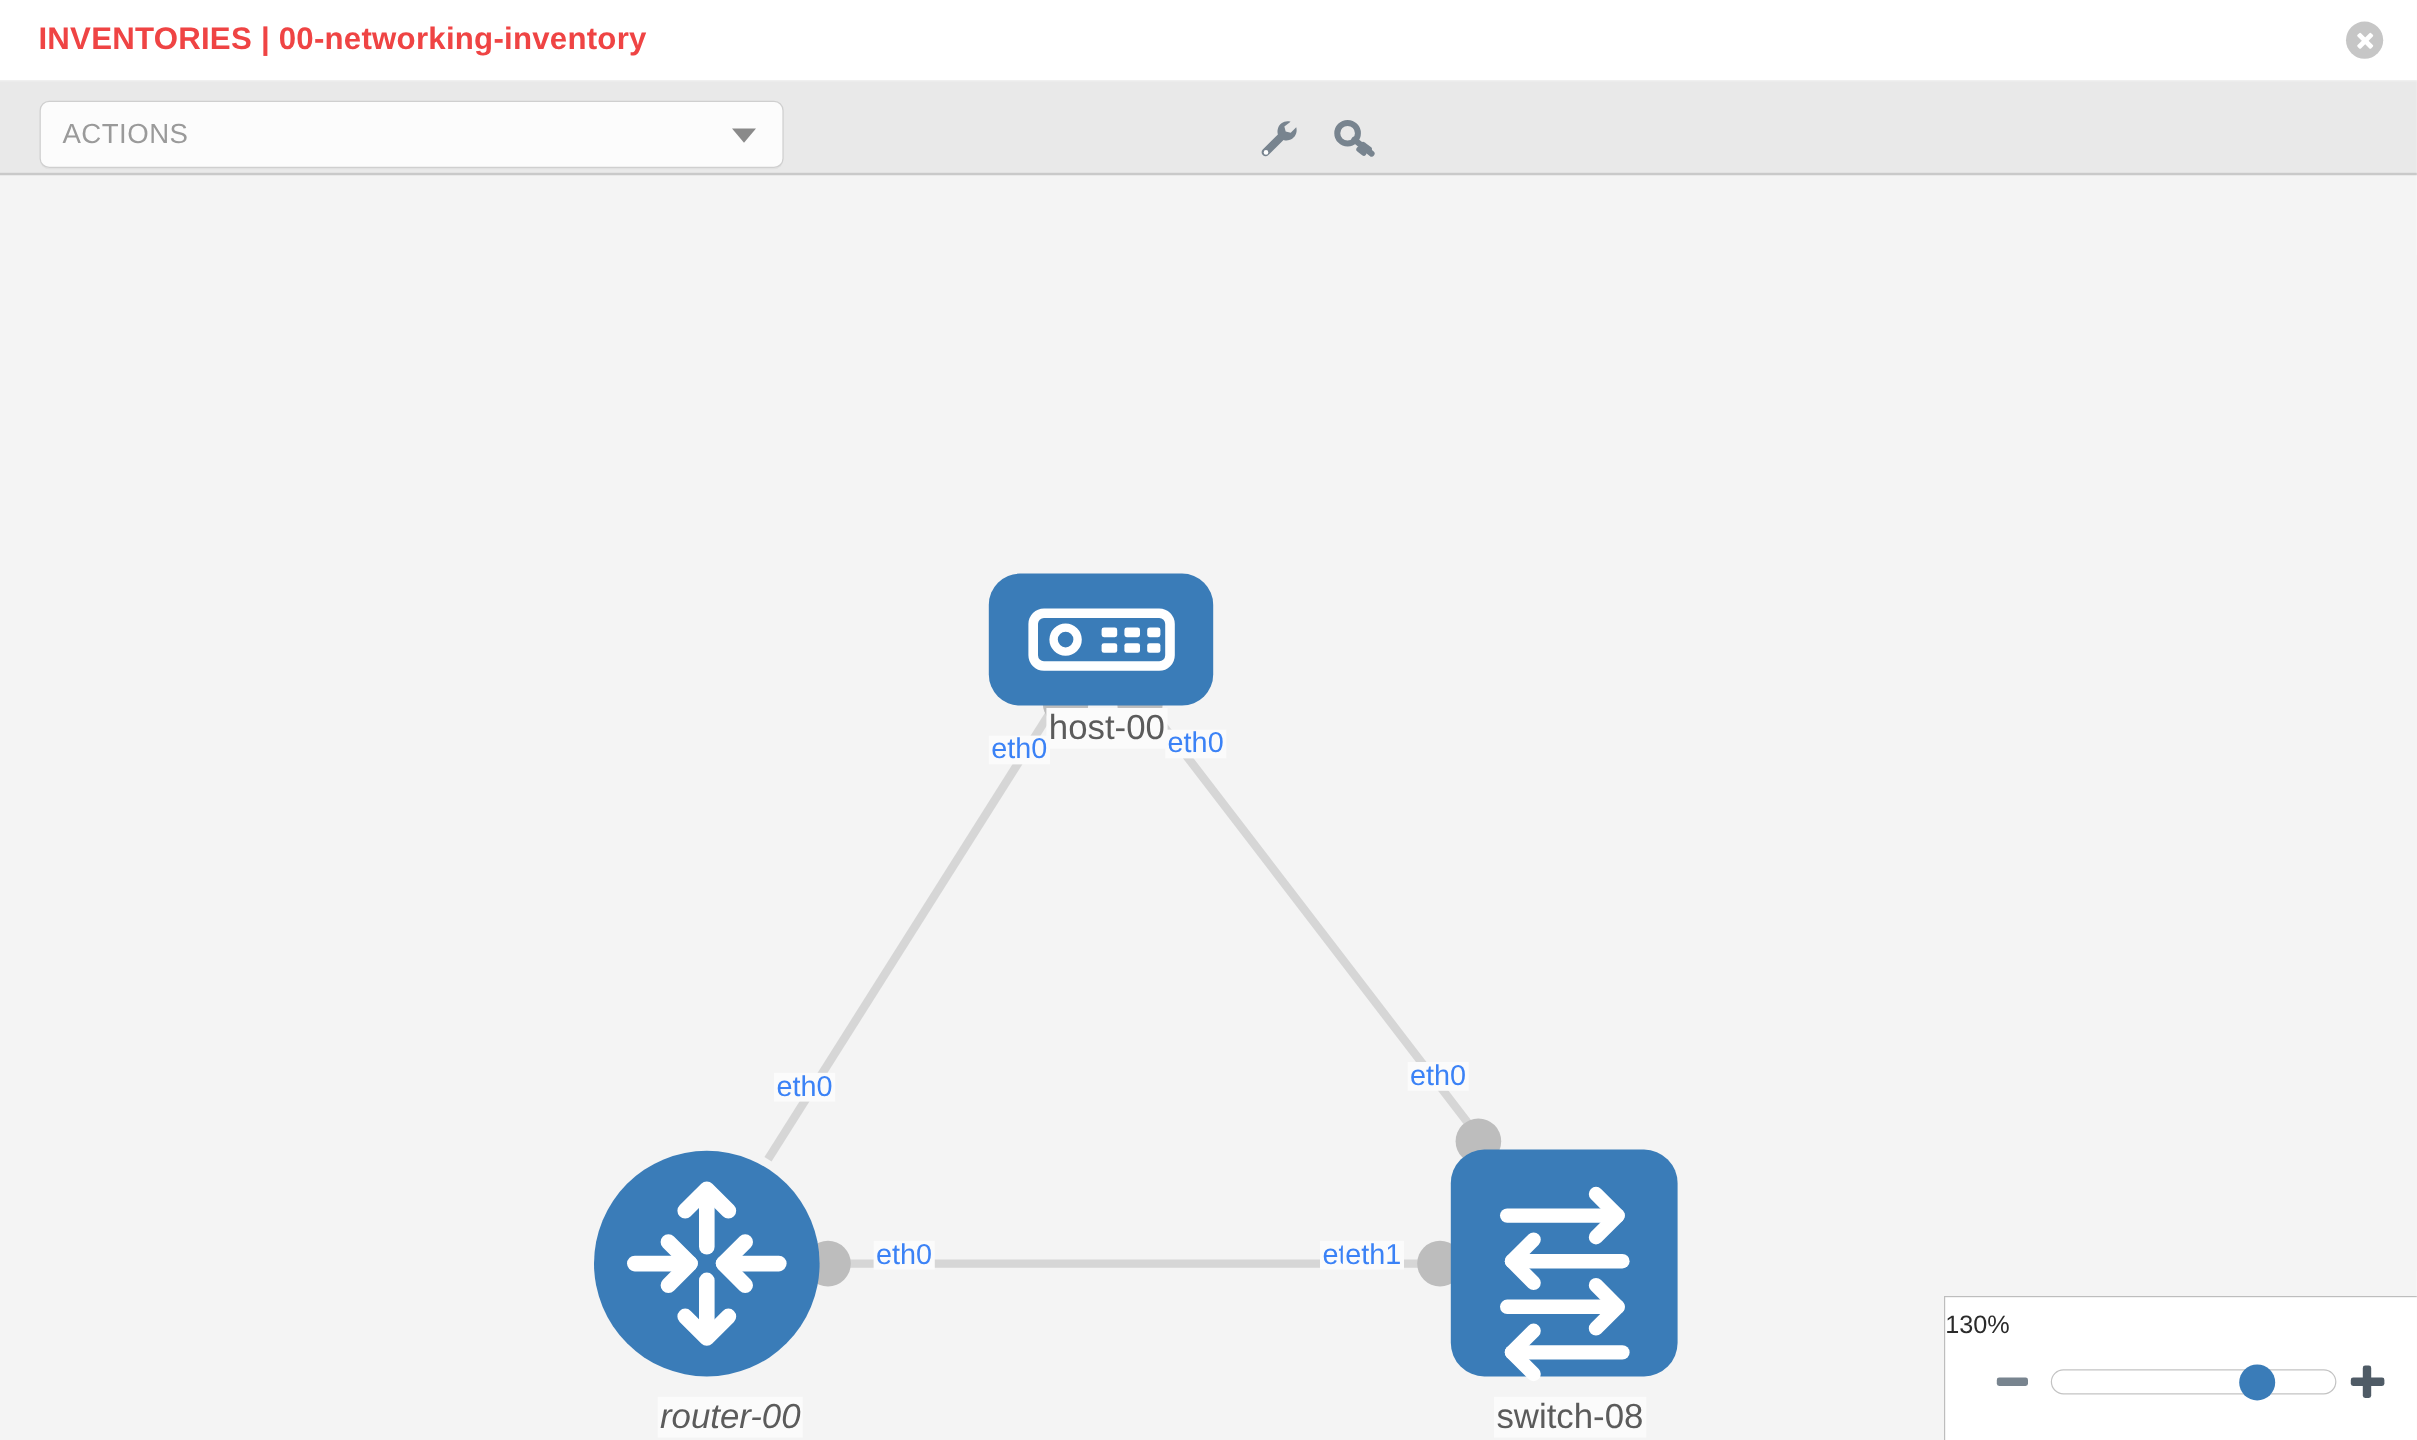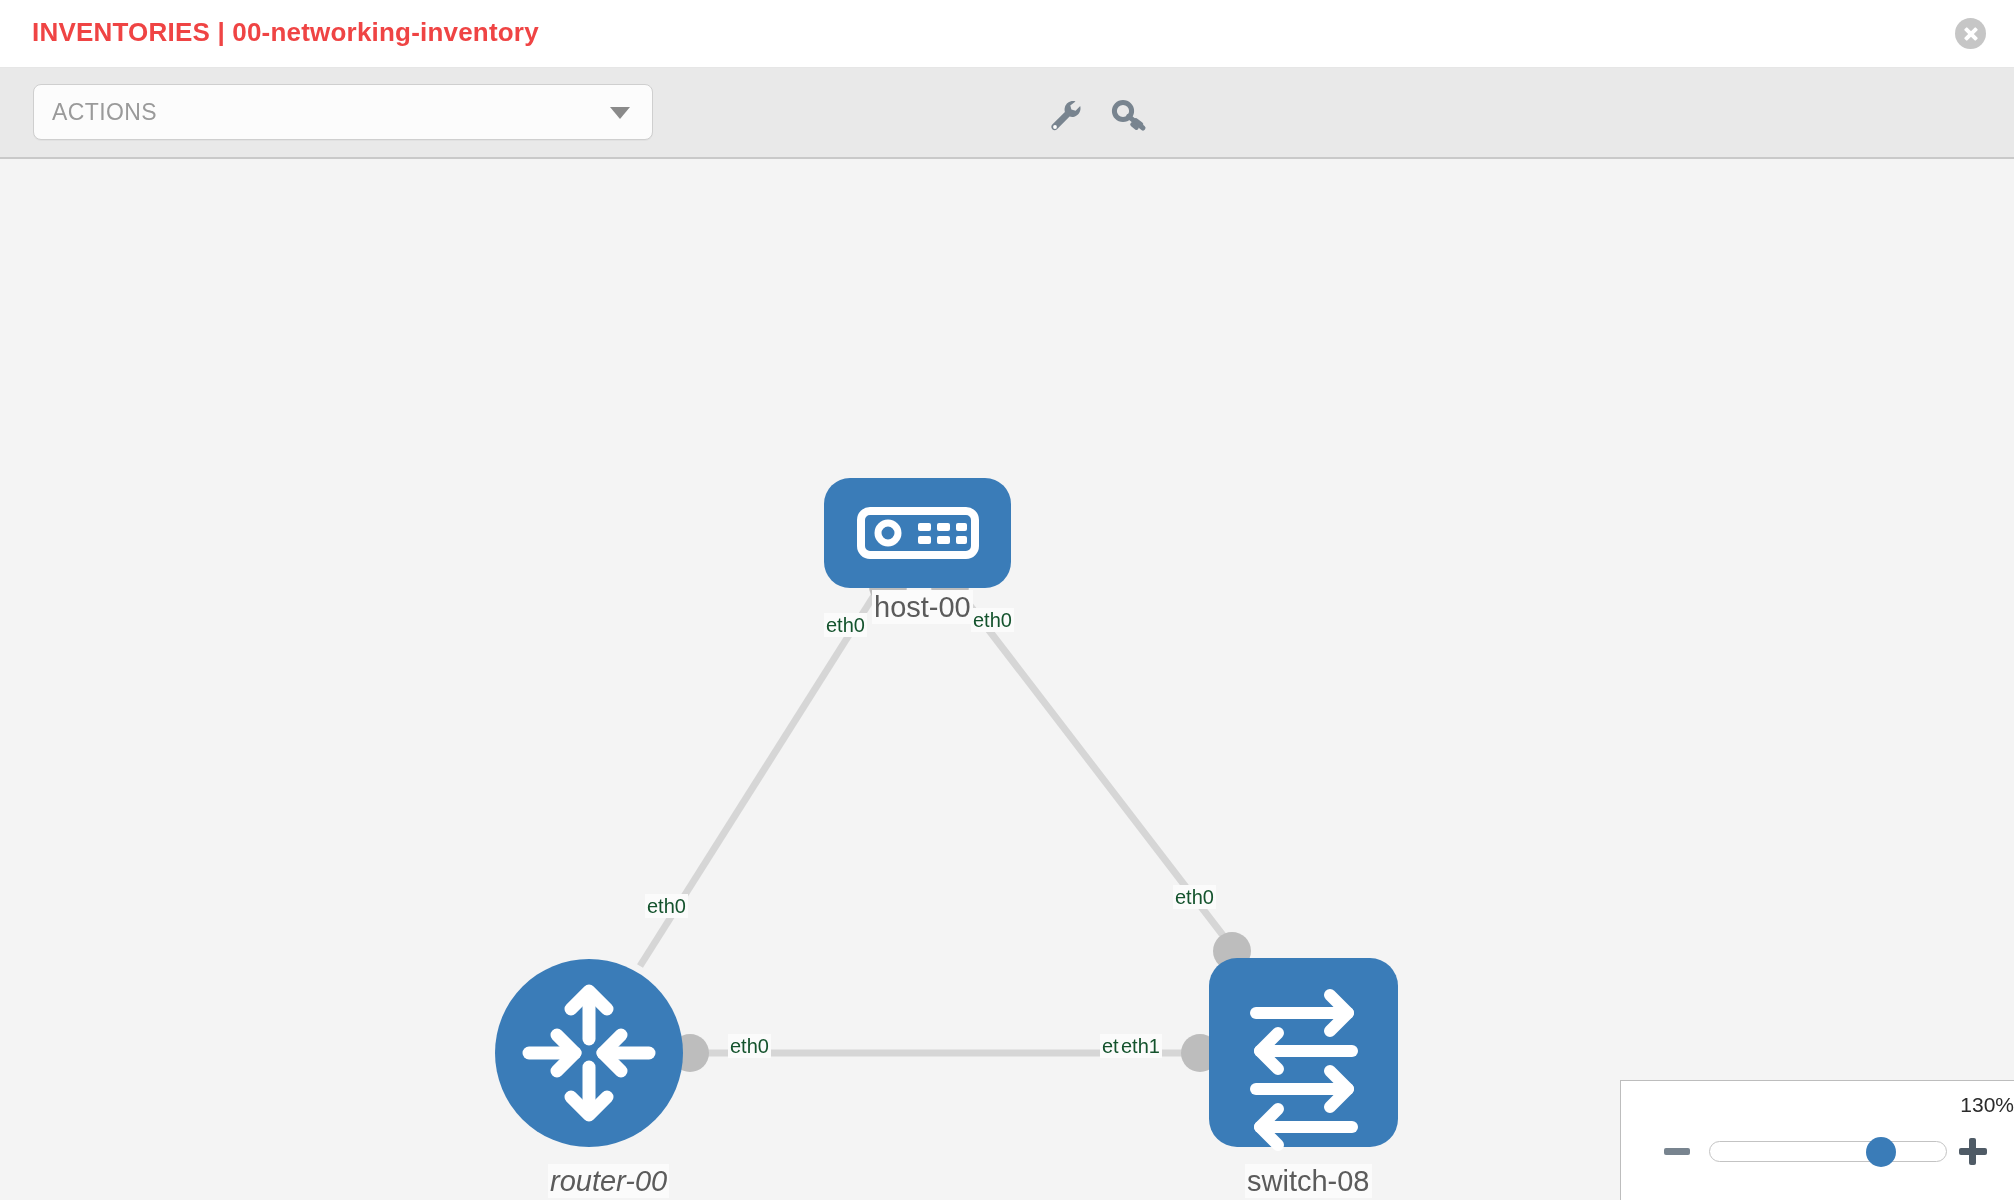--- a/index.html
+++ b/index.html
@@ -67,21 +67,21 @@
     margin-top: -2px;
   }
   .close-btn::before { transform: rotate(45deg); }
   .close-btn::after  { transform: rotate(-45deg); }
 
   
   .toolbar {
     position: absolute;
     left: 0; top: 68px;
     width: 2014px;
-    height: 91px;
+    height: 78px;
     background: #e9e9e9;
     border-bottom: 2px solid #c9c9c9;
     box-sizing: border-box;
   }
 
   .select-box {
     position: absolute;
     background: #fcfcfc;
     border: 1px solid #cfcfcf;
     border-radius: 8px;
@@ -153,22 +153,22 @@
     position: absolute;
     font-size: 29px;
     color: #5b5b5b;
     background: #fbfbfb;
     white-space: nowrap;
     padding: 0 2px;
     line-height: 34px;
   }
   .iface-label {
     position: absolute;
-    font-size: 20px;
-    color: #14532d;
+    font-size: 24px;
+    color: #3b82f6;
     background: #fbfbfb;
     white-space: nowrap;
     padding: 0 2px;
     line-height: 24px;
   }
 
   
   .zoom-panel {
     position: absolute;
     left: 1620px;
@@ -179,21 +179,21 @@
     border: 1px solid #bdbdbd;
     border-right: none;
     border-bottom: none;
     box-sizing: border-box;
   }
   .zoom-level {
     position: absolute;
     top: 12px;
     left: 0;
     width: 100%;
-    text-align: right;
+    text-align: left;
     font-size: 21px;
     color: #2b2b2b;
   }
   .zoom-row {
     position: absolute;
     top: 48px;
     left: 0;
     width: 100%;
     height: 44px;
   }

